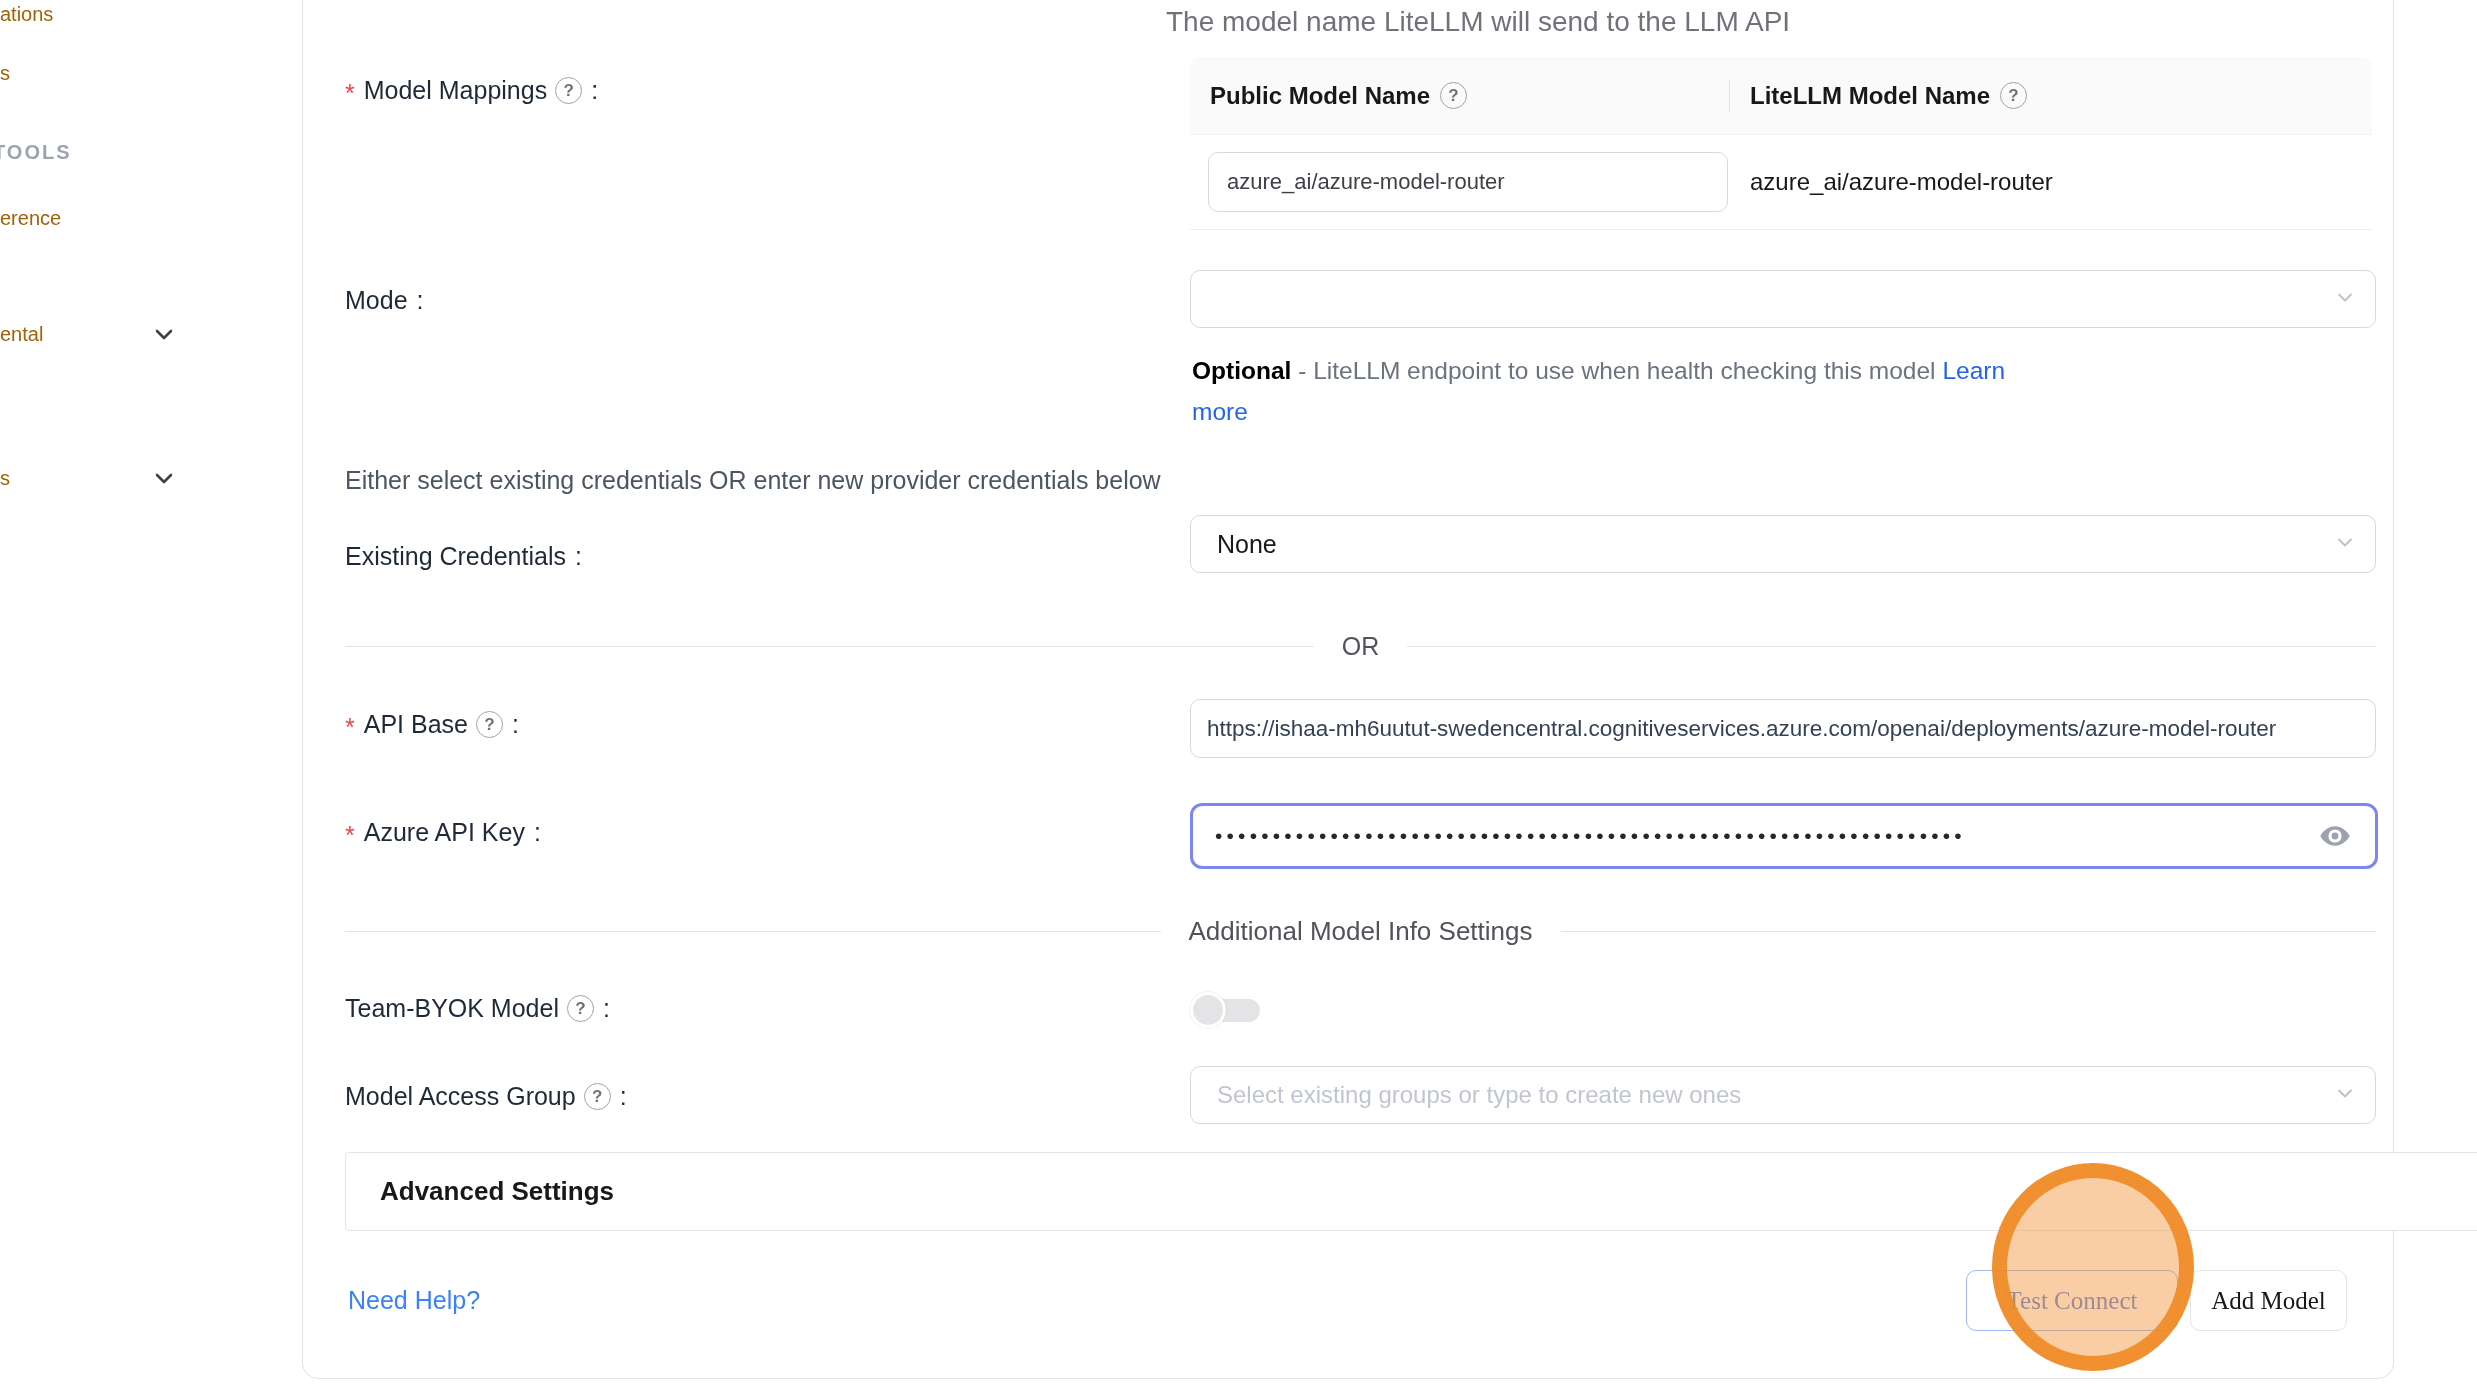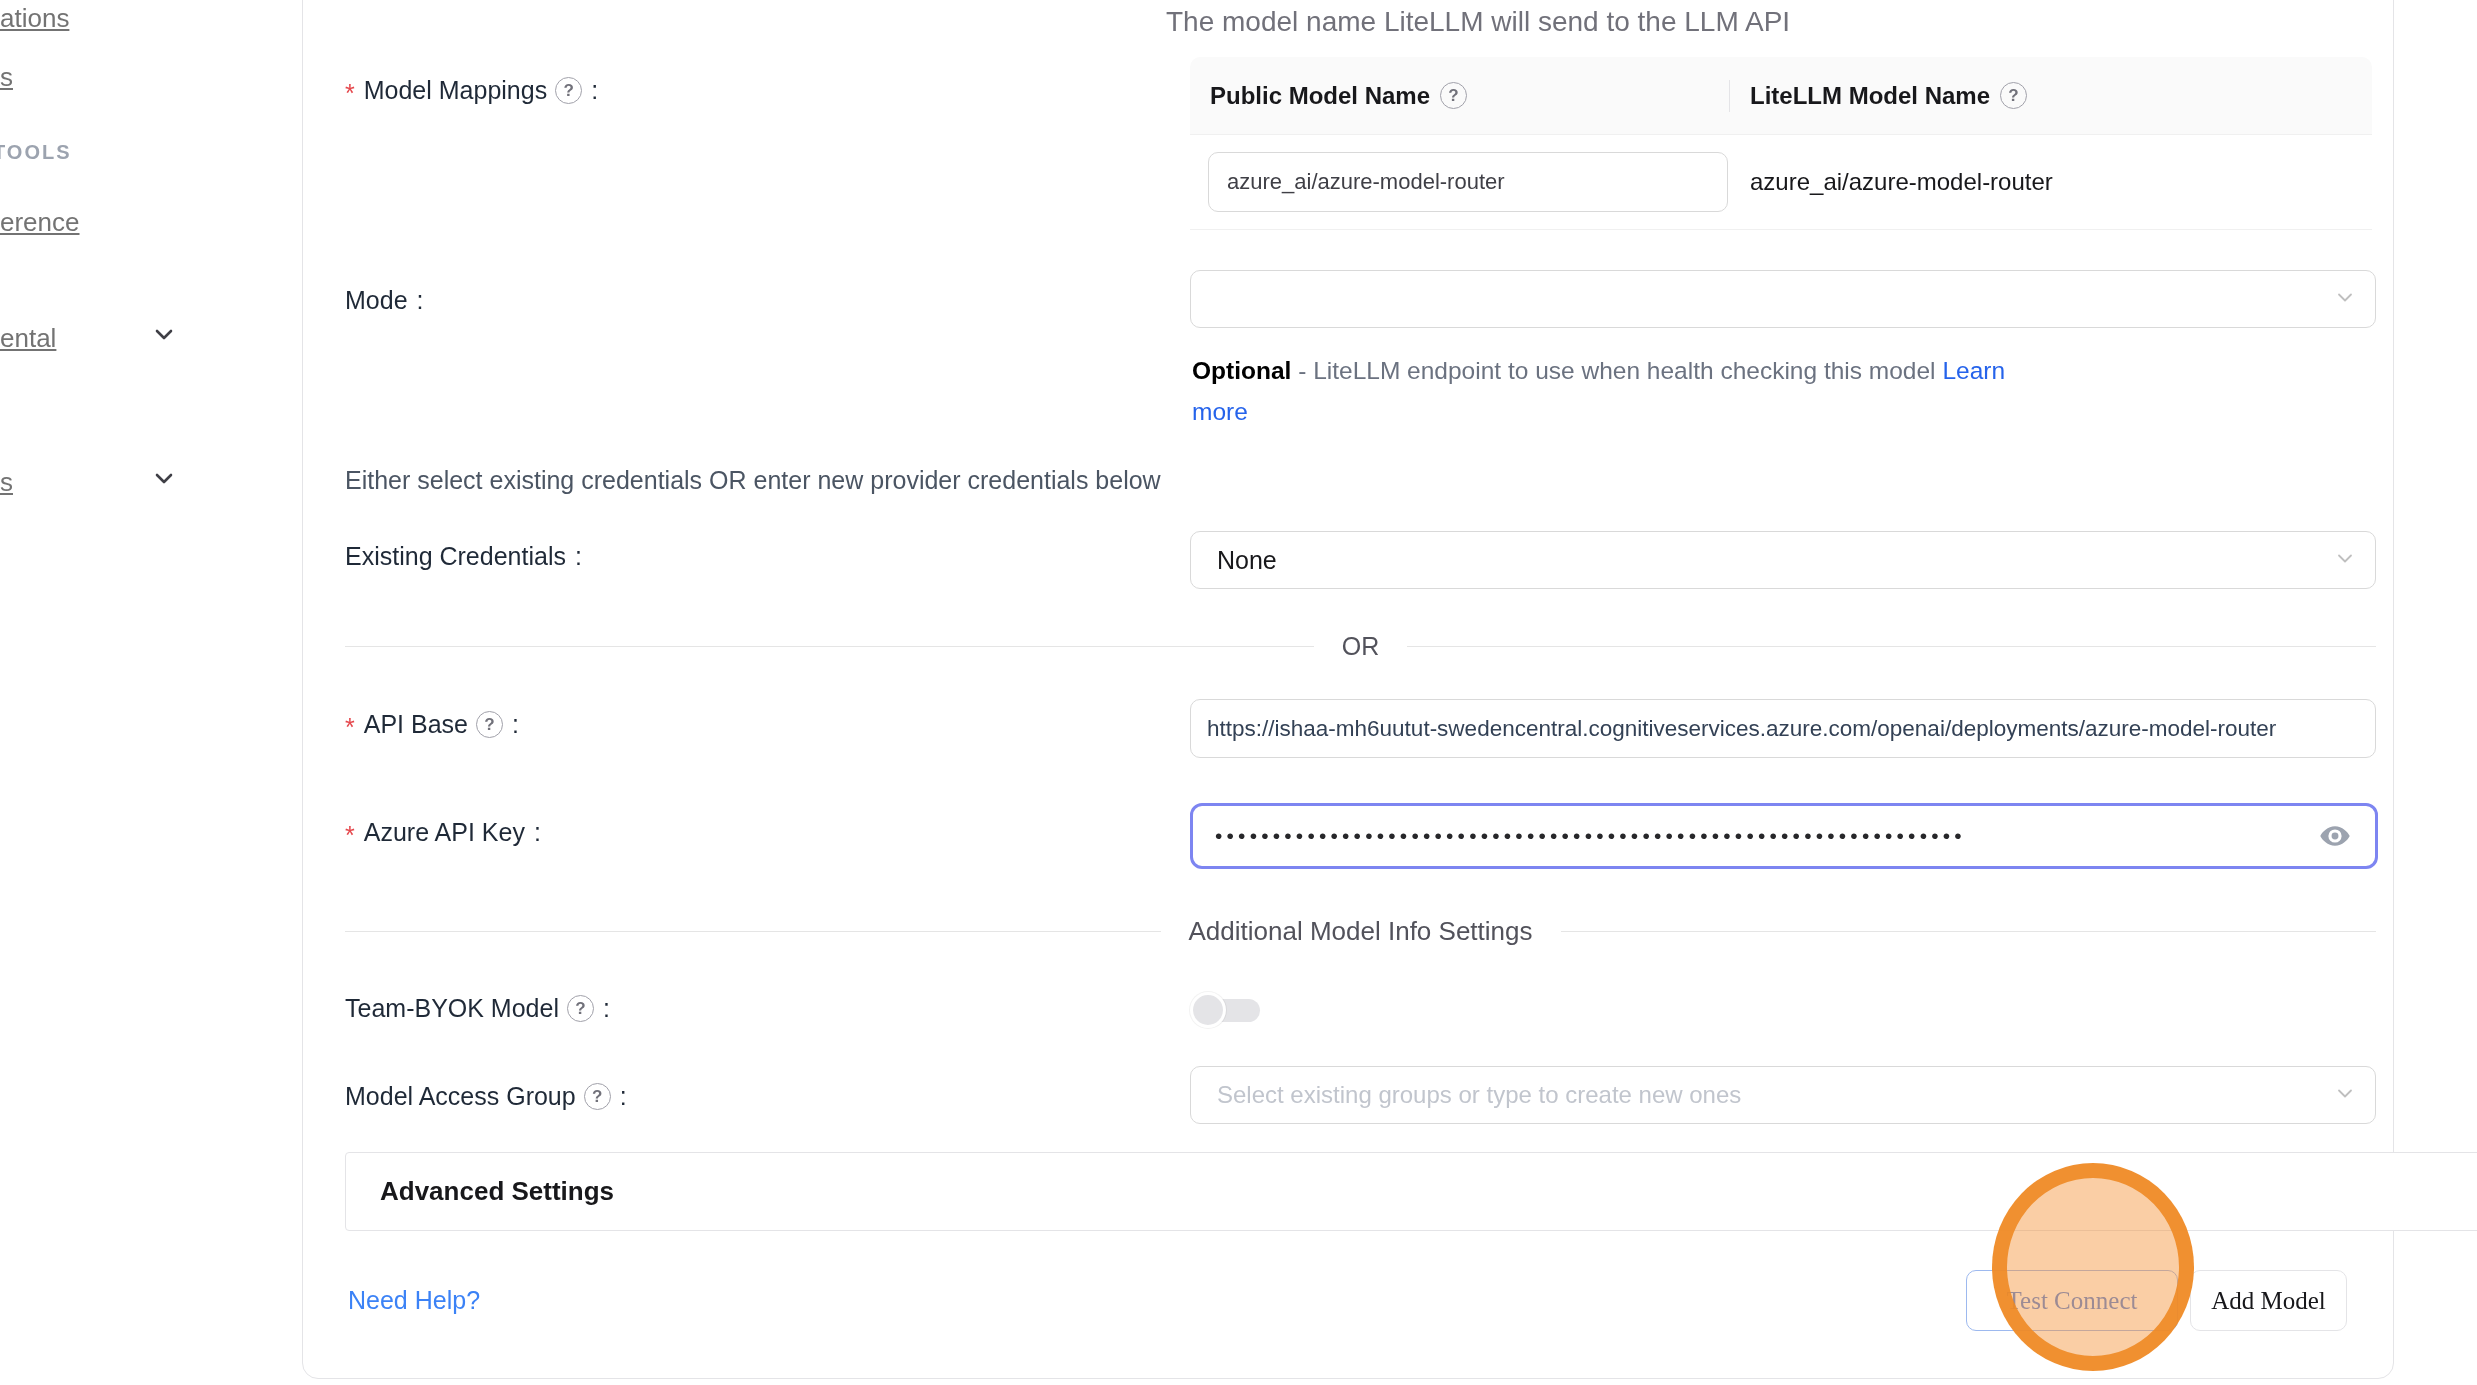--- a/index.html
+++ b/index.html
@@ -1,20 +1,20 @@
 <!DOCTYPE html>
 <html><head>
 <meta charset="utf-8">
 <style>
   * { margin:0; padding:0; box-sizing:border-box; }
   html,body { background:#fff; font-family:"Liberation Sans","DejaVu Sans",sans-serif; }
   .canvas { position:relative; width:2477px; height:1385px; background:#fff; overflow:hidden; }
 
   
-  .side-item { position:absolute; font-size:26px; color:#737373; white-space:nowrap; cursor:pointer;text-decoration:underline; }
+  .side-item { position:absolute; font-size:20px; color:#a16207; white-space:nowrap; cursor:pointer; }
   .side-section { position:absolute; font-size:20px; font-weight:600; letter-spacing:2px; color:#9ca3af; white-space:nowrap; }
   .side-chev { position:absolute; }
 
   
   .card { position:absolute; left:302px; top:-30px; width:2092px; height:1409px;
           border:1px solid #e4e4e7; border-radius:16px; background:#fff; }
 
   
   .field-label { position:absolute; display:flex; align-items:center; gap:8px;
                  font-size:25px; color:#1f2937; white-space:nowrap; }
@@ -171,21 +171,21 @@
     <span>- LiteLLM endpoint to use when health checking this model</span>
     <a>Learn more</a>
   </div>
 
   <div class="note-creds">Either select existing credentials OR enter new provider credentials below</div>
 
   <div class="field-label" style="left:345px;top:542px">
     <span>Existing Credentials</span>
     <span class="colon">:</span>
   </div>
-  <div class="select" style="left:1190px;top:531px;width:1186px">
+  <div class="select" style="left:1190px;top:515px;width:1186px">
     <span>None</span>
     <span class="arrow">
       <svg width="20" height="20" viewBox="0 0 20 20">
           <path d="M4 7 l6 6 6-6" fill="none" stroke="#bfbfbf" stroke-width="1.8" stroke-linecap="round" stroke-linejoin="round"></path>
         </svg>
     </span>
   </div>
 
   <div class="divider div-or">
     <span class="dline"></span>

